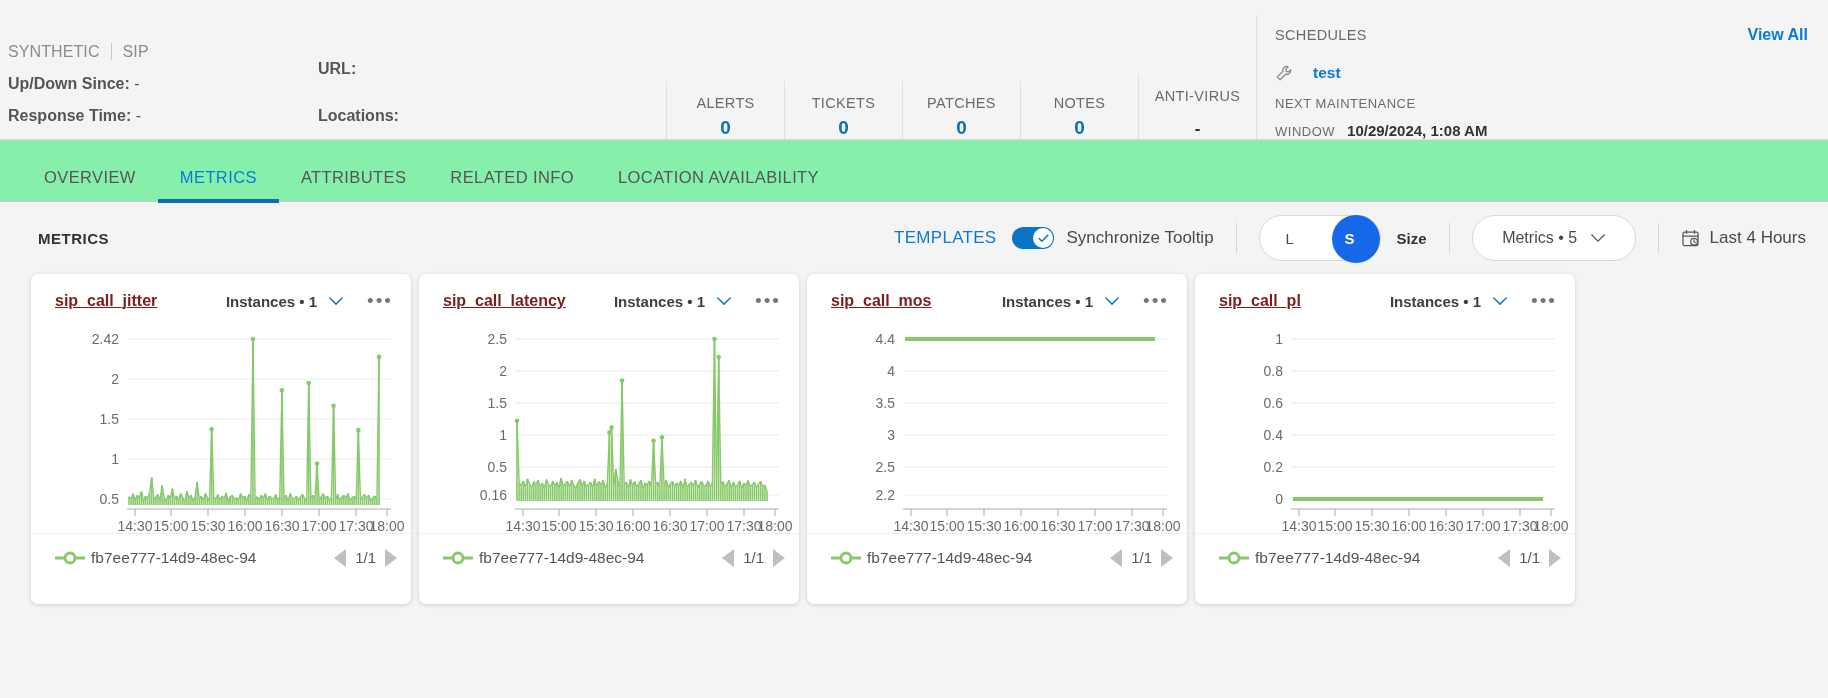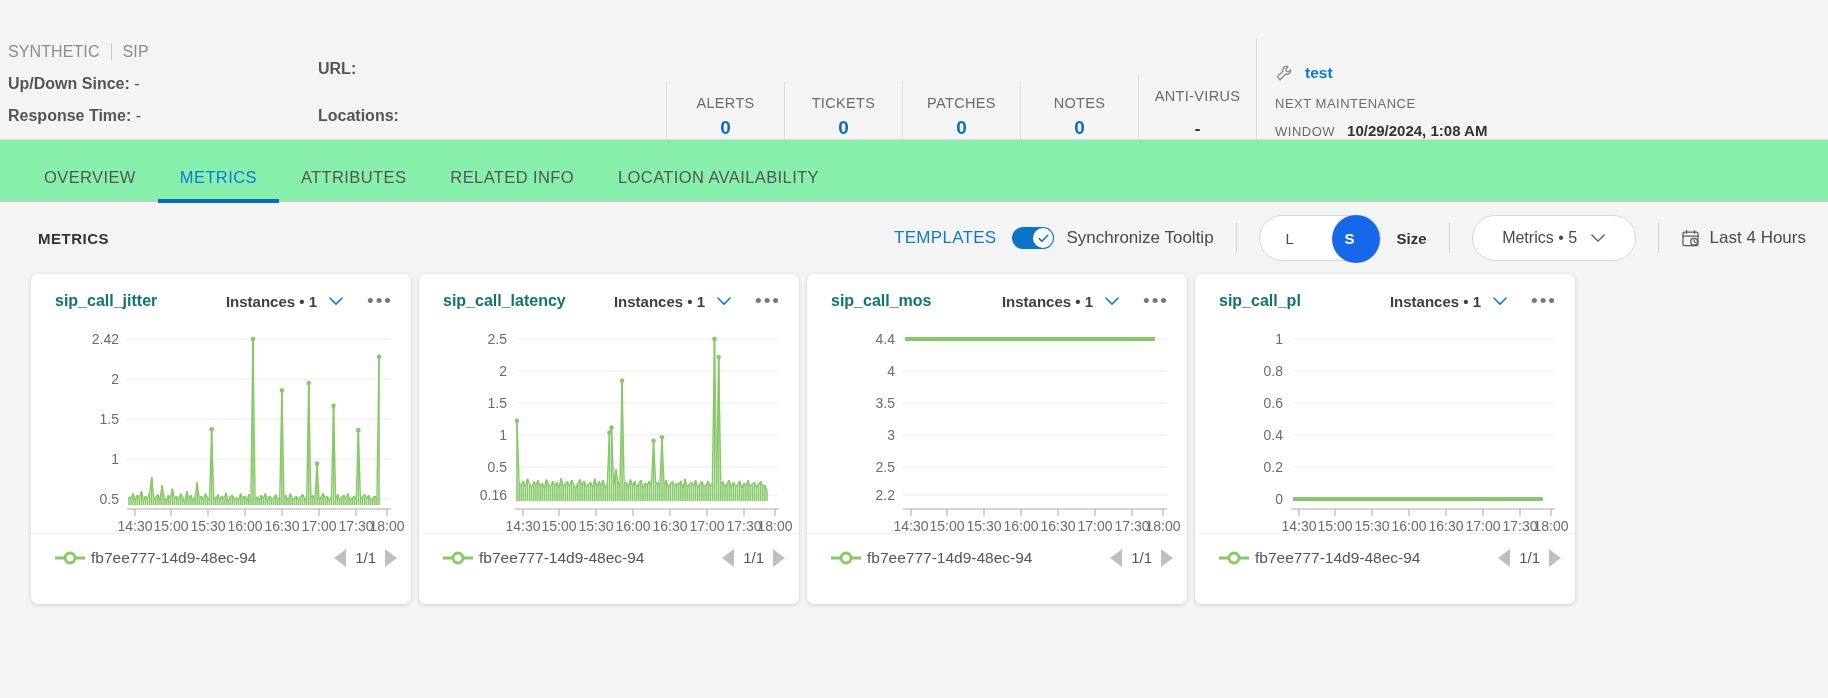--- a/index.html
+++ b/index.html
@@ -33,21 +33,21 @@
   .stat-val { font-size: 19px; color: #0a6ebd; font-weight: bold; margin-top: 3px; }
   .stat-val.dash { color: #333; font-size: 17px; margin-top: 12px; }
 
   .sched {
     flex: 1; border-left: 1px solid #e0e0e0;
     padding: 11px 20px 0 18px; min-width: 0;
   }
   .sched-top { display: flex; align-items: baseline; justify-content: space-between; }
   .sched-title { font-size: 14.5px; color: #6b6b6b; letter-spacing: .35px; }
   .sched-viewall { font-size: 16px; color: #0a7ad4; font-weight: bold; cursor: pointer; }
-  .sched-item { display: flex; align-items: center; gap: 12px; margin-top: 14px; }
+  .sched-item { display: flex; align-items: center; gap: 20px; margin-top: 20px; }
   .wrench { width: 18px; height: 18px; display: block; }
   .sched-name { font-size: 15.5px; color: #0a7ad4; font-weight: bold; }
   .sched-sub { font-size: 13px; color: #6b6b6b; letter-spacing: .5px; margin-top: 14px; }
   .sched-win { display: flex; align-items: baseline; gap: 12px; margin-top: 11px; }
   .sched-win-lbl { font-size: 13px; color: #6b6b6b; letter-spacing: .5px; }
   .sched-win-val { font-size: 15px; color: #333; font-weight: bold; }
 
   
   .tabs {
     display: flex; align-items: flex-end; gap: 0;
@@ -112,21 +112,21 @@
   .cal-icon { width: 19px; height: 19px; display: block; }
 
   
   .cards { display: flex; gap: 8px; padding: 0 22px 0 31px; align-items: flex-start; }
   .card {
     width: 380px; background: #fff; border-radius: 7px;
     box-shadow: 0 1px 4px rgba(0,0,0,.16);
     padding: 0; overflow: hidden; height: 330px;
   }
   .card-head { display: flex; align-items: center; height: 54px; padding: 0 18px 0 24px; }
-  .card-title { font-size: 16px; color: #0f766e; font-weight: bold; }
+  .card-title { font-size: 16px; color: #7f1d1d; font-weight: bold; text-decoration: underline; }
   .card-inst { font-size: 15px; color: #404040; font-weight: bold; margin-left: auto; cursor: pointer; }
   .card-chev { margin-left: 12px; cursor: pointer; display: block; }
   .card-dots { margin-left: 24px; font-size: 19px; color: #777; letter-spacing: 2px; cursor: pointer; line-height: 10px; }
 
   .plot { position: relative; height: 205px; padding: 0 10px 0 0; }
   .plot svg { display: block; }
 
   .legend {
     display: flex; align-items: center; height: 48px;
     padding: 0 14px 0 24px; border-top: 1px solid #f0f0f0;
@@ -186,20 +186,24 @@
   <div class="stat">
     <div class="stat-label">NOTES</div>
     <div class="stat-val">0</div>
   </div>
   <div class="stat">
     <div class="stat-label">ANTI-VIRUS</div>
     <div class="stat-val dash">-</div>
   </div>
 
   <div class="sched">
+    <div class="sched-top">
+      <span class="sched-title">SCHEDULES</span>
+      <span class="sched-viewall">View All</span>
+    </div>
     <div class="sched-item">
       <span>
         <svg class="wrench" viewBox="0 0 24 24" fill="none" stroke="#8a8a8a" stroke-width="1.7" stroke-linecap="round" stroke-linejoin="round">
           <path d="M16.5 3.2a5 5 0 0 0-5.9 6.4L3 17.2 6.8 21l7.6-7.6a5 5 0 0 0 6.4-5.9l-3 3-2.8-.7-.7-2.8 3-3z"></path>
         </svg>
       </span>
       <span class="sched-name">test</span>
     </div>
     <div class="sched-sub">NEXT MAINTENANCE</div>
     <div class="sched-win">

